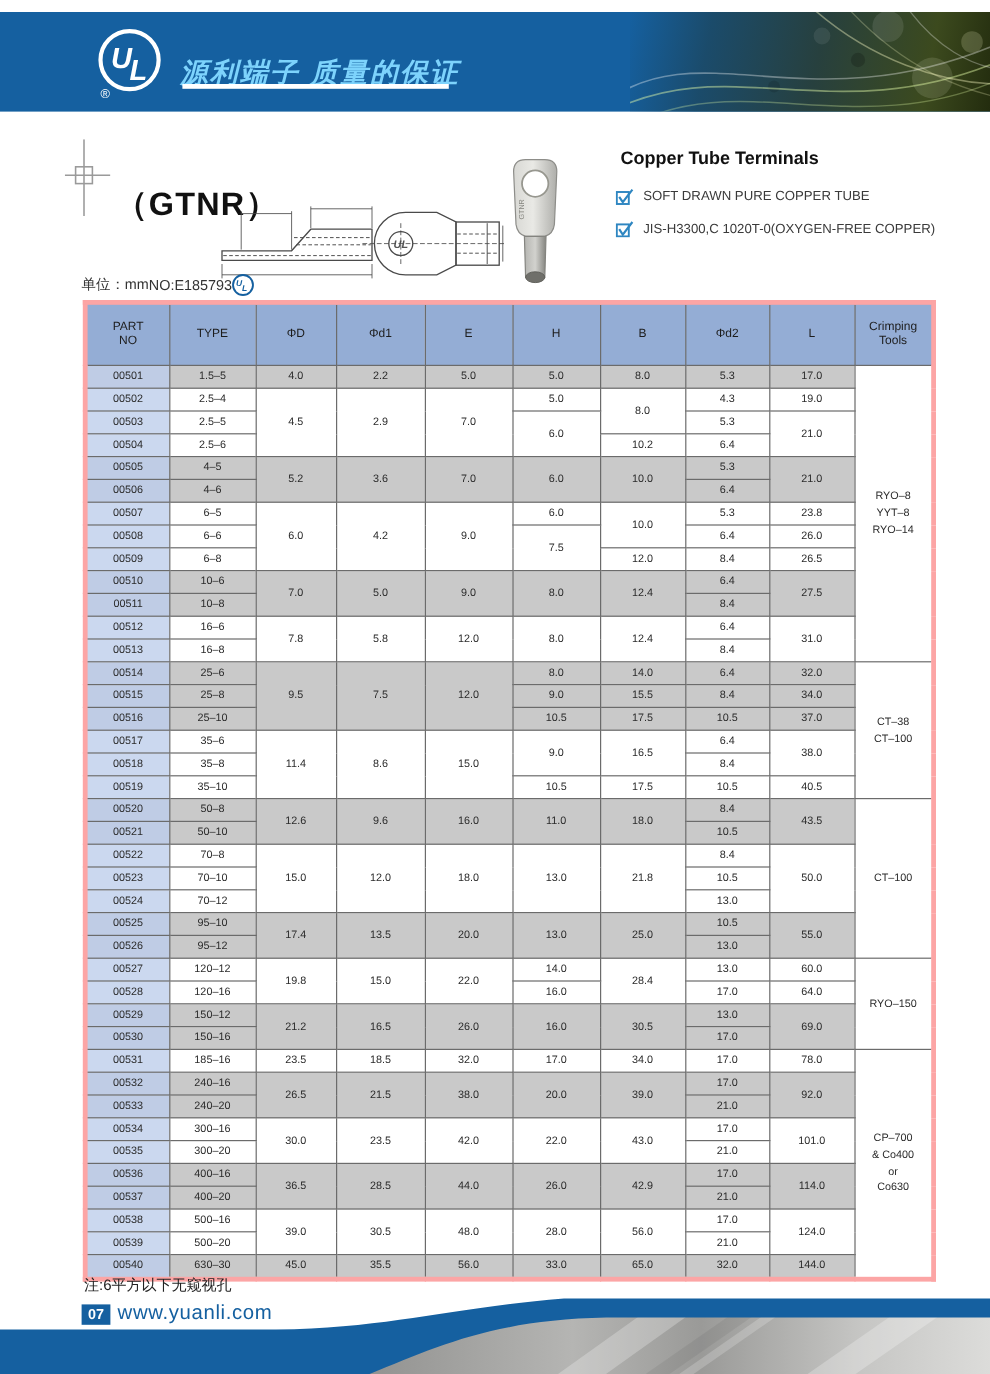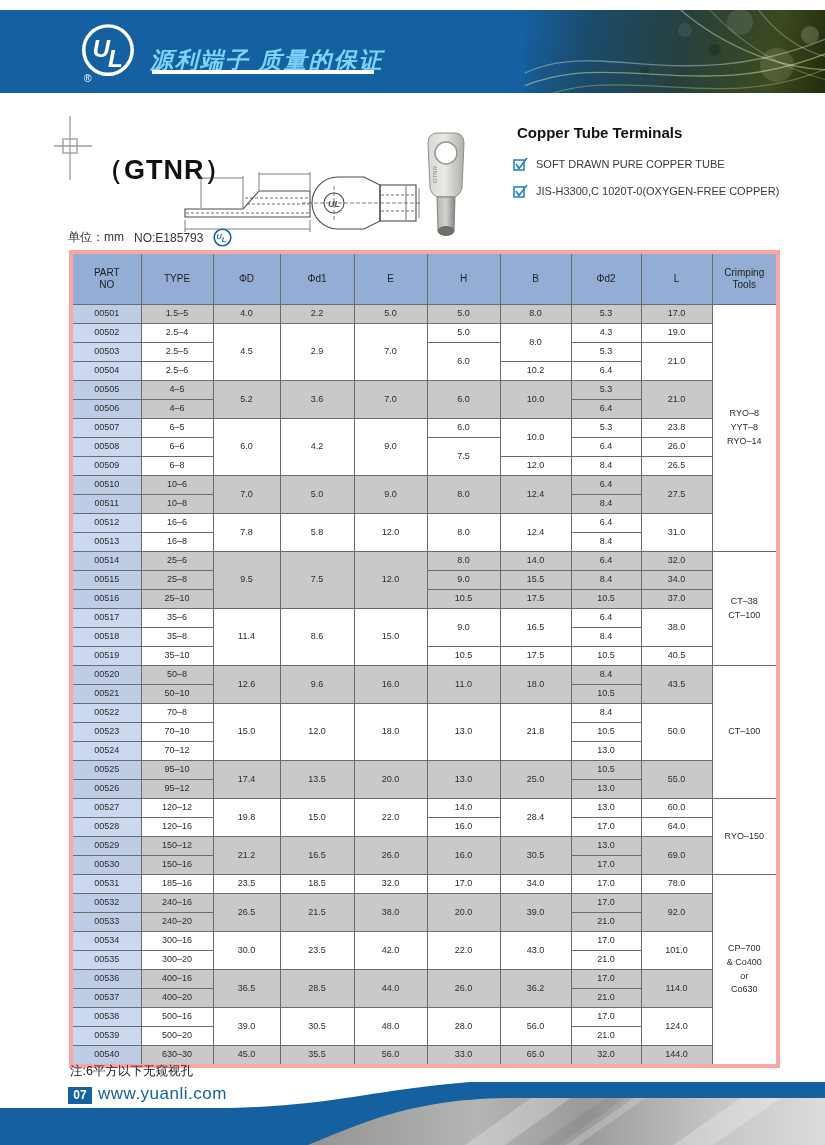--- a/index.html
+++ b/index.html
@@ -25,21 +25,21 @@
   .drawing-top{position:absolute;left:300px;top:172px;}
   .product-photo{position:absolute;left:421px;top:131px;}
 
   
   .info{position:absolute;left:497px;top:124px;width:320px;}
   .info h2{margin:0 0 4px 20px;font-size:15px;font-weight:bold;color:#111;}
   .info ul{list-style:none;margin:16px;padding:0;}
   .info li{display:flex;align-items:center;gap:7px;margin-top:13px;font-size:11px;color:#3a3a3a;}
   .cb-icon{flex:0 0 auto;}
 
-  .units{position:absolute;left:68px;top:228px;font-size:12px;color:#333;display:flex;align-items:center;gap:10px;}
+  .units{position:absolute;left:68px;top:228px;font-size:12px;color:#333;display:flex;align-items:center;}
 
   
   .spec-table{position:absolute;left:69px;top:250px;width:707px;border-collapse:collapse;
               table-layout:fixed;font-size:9px;color:#2b2b2b;border:4px solid #fca5a5;}
   .spec-table th,.spec-table td{border:1px solid #6b6b6b;text-align:center;vertical-align:middle;padding:0;}
   .spec-table th{height:50px;background:#94add5;font-size:10px;font-weight:normal;color:#1d1d1d;line-height:1.25;}
   .spec-table td{height:18px;line-height:1.1;}
   td.part.g{background:#bfcce5;}
   td.part.w{background:#cbd8ef;}
   td.band-g{background:#c9c9c9;}
@@ -532,21 +532,21 @@
           <td class="band-w">300–20</td>
           <td class="band-w">21.0</td>
         </tr>
         <tr>
           <td class="part g">00536</td>
           <td class="band-g">400–16</td>
           <td class="band-g" rowspan="2">36.5</td>
           <td class="band-g" rowspan="2">28.5</td>
           <td class="band-g" rowspan="2">44.0</td>
           <td class="band-g" rowspan="2">26.0</td>
-          <td class="band-g" rowspan="2">36.2</td>
+          <td class="band-g" rowspan="2">42.9</td>
           <td class="band-g">17.0</td>
           <td class="band-g" rowspan="2">114.0</td>
         </tr>
         <tr>
           <td class="part g">00537</td>
           <td class="band-g">400–20</td>
           <td class="band-g">21.0</td>
         </tr>
         <tr>
           <td class="part w">00538</td>

